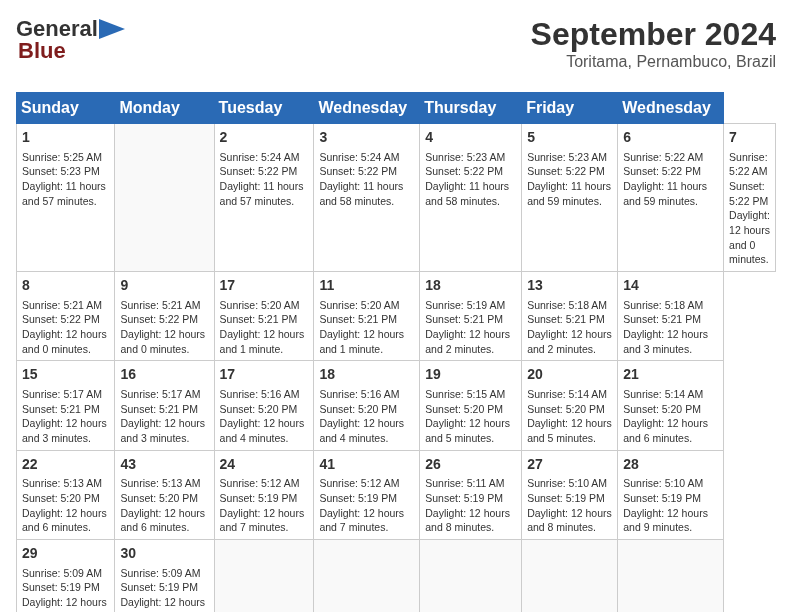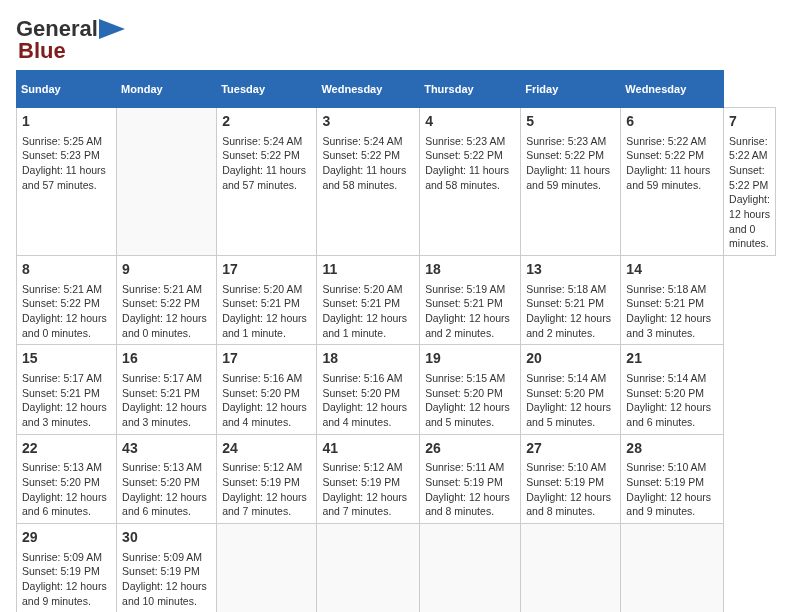--- a/index.html
+++ b/index.html
@@ -7,21 +7,21 @@
       font-family: Arial, sans-serif;
       background: #fff;
       width: 792px;
       min-height: 612px;
       padding: 16px;
     }
     .header {
       display: flex;
       justify-content: space-between;
       align-items: flex-start;
-      margin-bottom: 6px;
+      margin-bottom: 21px;
     }
     .logo {
       display: flex;
       flex-direction: column;
       align-items: flex-start;
     }
     .title-block {
       text-align: right;
     }
     .title-block h1 {
@@ -35,23 +35,23 @@
       color: #555;
     }
     .calendar {
       width: 100%;
       border-collapse: collapse;
       font-size: 11px;
     }
     .calendar thead tr th {
       background: #2a6ab5;
       color: #fff;
-      padding: 12px 4px;
+      padding: 6px 4px;
       text-align: left;
-      font-size: 11px;
+      font-size: 16px;
       font-weight: bold;
       border: 1px solid #2a6ab5;
     }
     .calendar tbody tr td {
       vertical-align: top;
       border: 1px solid #ccc;
       padding: 4px 5px;
       min-height: 80px;
       width: calc(100% / 7);
       color: #333;
@@ -77,20 +77,24 @@
 <div class="header">
   <div class="logo">
     <div style="display:flex; align-items:center;">
       <span style="font-size:22px; font-weight:bold; color:#333;">General</span>
       <svg width="26" height="20" viewBox="0 0 26 20" style="margin-left:1px;">
         <polygon points="0,0 26,10 0,20" fill="#2a6ab5"></polygon>
       </svg>
     </div>
     <span style="font-size:22px; font-weight:bold; color:#7f1d1d; margin-top:-4px; margin-left:2px;">Blue</span>
   </div>
+  <div class="title-block">
+    <h1>September 2024</h1>
+    <h2>Toritama, Pernambuco, Brazil</h2>
+  </div>
 </div>
 
 <table class="calendar">
   <thead>
     <tr>
     <th>Sunday</th>
         <th>Monday</th>
         <th>Tuesday</th>
         <th>Wednesday</th>
         <th>Thursday</th>

